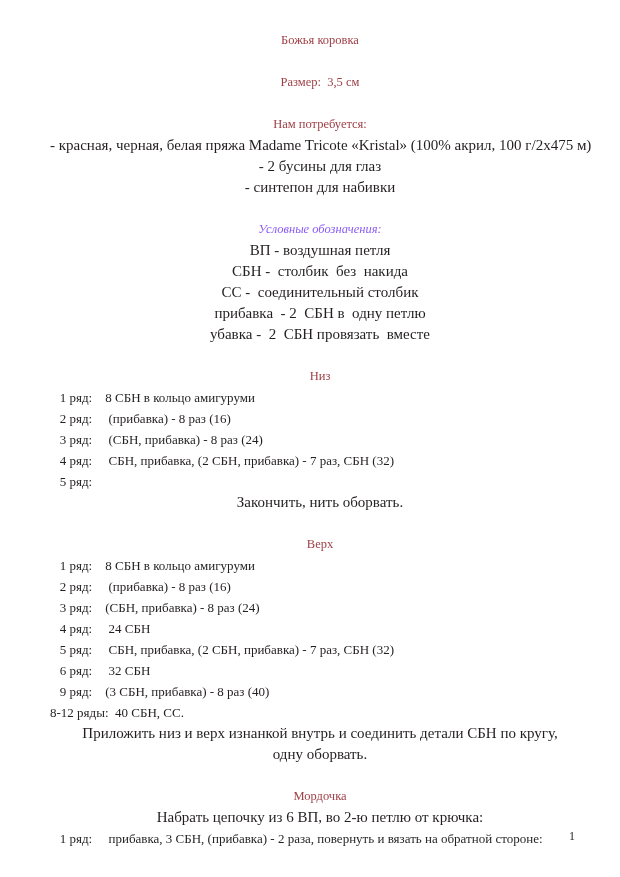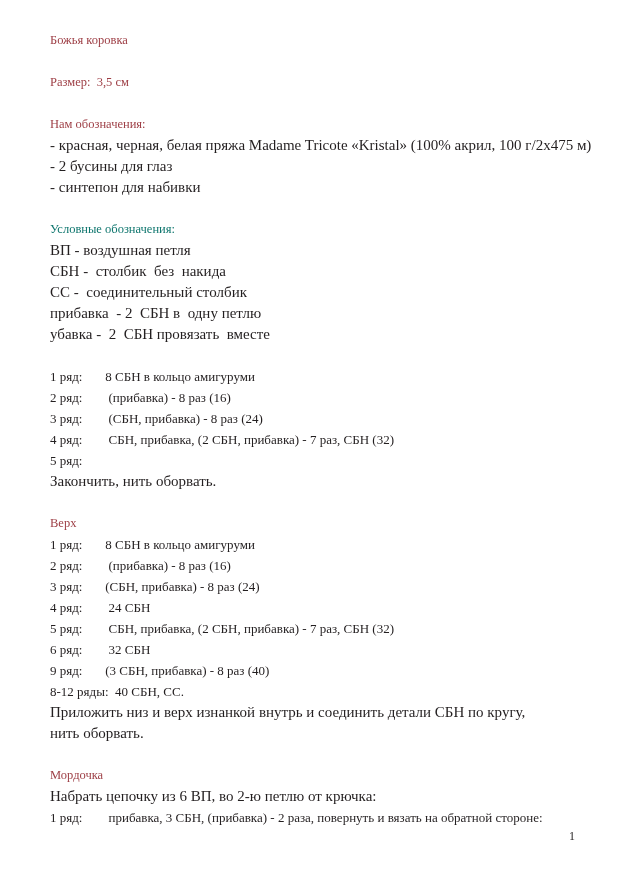--- a/index.html
+++ b/index.html
@@ -10,35 +10,37 @@
   body {
     font-family: "Liberation Serif", "DejaVu Serif", serif;
   }
   #page {
     position: relative;
     width: 620px;
     height: 877px;
     background: #ffffff;
     overflow: hidden;
     box-sizing: border-box;
+    text-align: center;
   }
   #content {
     position: absolute;
     left: 50px;
     top: 30px;
     width: 540px;
   }
   .heading {
     color: #9e3f46;
     font-size: 12.5px;
     line-height: 21px;
     white-space: pre;
   }
   .heading.pinkish {
-    color: #0f766e;
+    color: #8b5cf6;
+    font-style: italic;
   }
   .line {
     color: #231f20;
     font-size: 15px;
     line-height: 21px;
     white-space: pre;
   }
   .gap {
     height: 21px;
   }
@@ -73,36 +75,37 @@
   <div id="content">
 
     <div class="heading">Божья коровка</div>
 
     <div class="gap"></div>
 
     <div class="heading">Размер:  3,5 см</div>
 
     <div class="gap"></div>
 
-    <div class="heading">Нам обозначения:</div>
+    <div class="heading">Нам потребуется:</div>
     <div class="line">- красная, черная, белая пряжа Madame Tricote «Kristal» (100% акрил, 100 г/2х475 м)</div>
     <div class="line">- 2 бусины для глаз</div>
     <div class="line">- синтепон для набивки</div>
 
     <div class="gap"></div>
 
     <div class="heading pinkish">Условные обозначения:</div>
     <div class="line">ВП - воздушная петля</div>
     <div class="line">СБН -  столбик  без  накида</div>
     <div class="line">СС -  соединительный столбик</div>
     <div class="line">прибавка  - 2  СБН в  одну петлю</div>
     <div class="line">убавка -  2  СБН провязать  вместе</div>
 
     <div class="gap"></div>
 
+    <div class="heading">Низ</div>
     <div class="row-line">
       <span class="row-label">1 ряд:</span>
       <span class="row-text"> 8 СБН в кольцо амигуруми</span>
     </div>
     <div class="row-line">
       <span class="row-label">2 ряд:</span>
       <span class="row-text">  (прибавка) - 8 раз (16)</span>
     </div>
     <div class="row-line">
       <span class="row-label">3 ряд:</span>
@@ -146,21 +149,21 @@
     </div>
     <div class="row-line">
       <span class="row-label">9 ряд:</span>
       <span class="row-text"> (3 СБН, прибавка) - 8 раз (40)</span>
     </div>
     <div class="row-line">
       <span class="row-label">8-12 ряды:</span>
       <span class="row-text">  40 СБН, СС.</span>
     </div>
     <div class="line">Приложить низ и верх изнанкой внутрь и соединить детали СБН по кругу,</div>
-    <div class="line">нить оборвать.</div>
+    <div class="line">одну оборвать.</div>
 
     <div class="gap"></div>
 
     <div class="heading">Мордочка</div>
     <div class="line">Набрать цепочку из 6 ВП, во 2-ю петлю от крючка:</div>
     <div class="row-line">
       <span class="row-label">1 ряд:</span>
       <span class="row-text">  прибавка, 3 СБН, (прибавка) - 2 раза, повернуть и вязать на обратной стороне:</span>
     </div>
 

